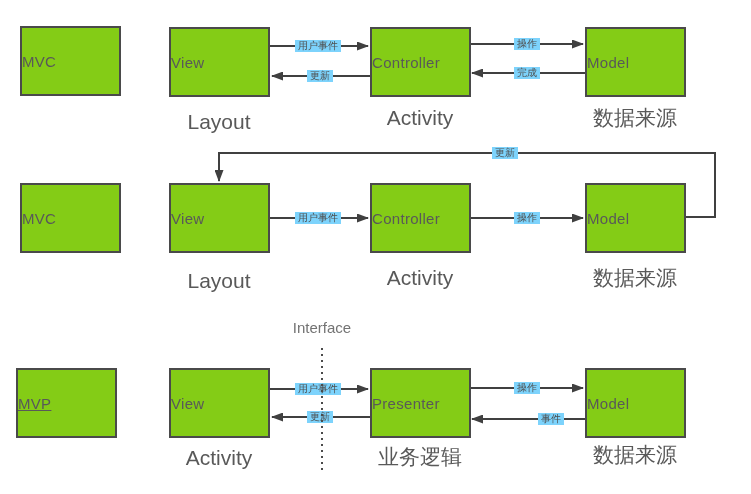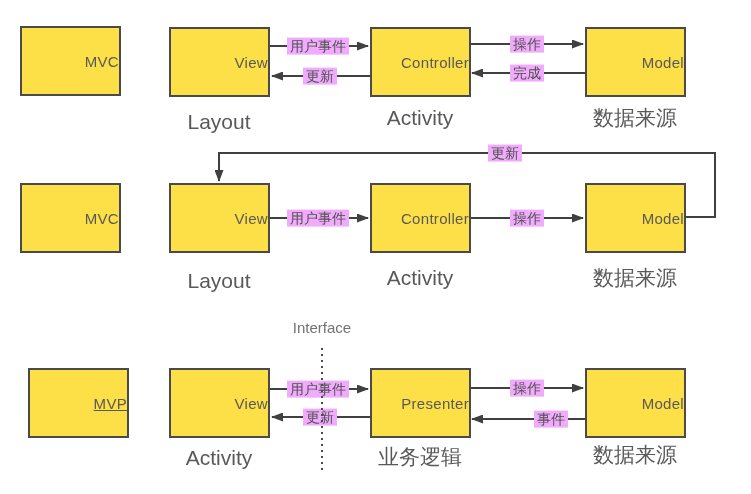--- a/index.html
+++ b/index.html
@@ -21,43 +21,43 @@
     left: 0; top: 0;
     width: 751px; height: 494px;
     z-index: 1;
   }
   .box {
     position: absolute;
     width: 101px;
     height: 70px;
     box-sizing: border-box;
     border: 2px solid #4a4a4a;
-    background: #fde047;
+    background: #84cc16;
     display: flex;
     align-items: center;
-    justify-content: flex-end;
+    justify-content: flex-start;
     font-size: 15px;
     color: #595959;
     z-index: 2;
     letter-spacing: 0.3px;
   }
   .caption {
     position: absolute;
     transform: translate(-50%, -50%);
     font-size: 21px;
     color: #595959;
     white-space: nowrap;
     z-index: 2;
   }
   .arrow-label {
     position: absolute;
     transform: translate(-50%, -50%);
-    font-size: 14px;
+    font-size: 10px;
     color: #4f4f4f;
-    background: #f0abfc;
+    background: #7dd3fc;
     padding: 0 3px;
     white-space: nowrap;
     z-index: 2;
     line-height: 1.2;
   }
   .interface-label {
     position: absolute;
     transform: translate(-50%, -50%);
     font-size: 15px;
     color: #737373;
@@ -142,21 +142,21 @@
     </div>
 
   <div class="caption" style="left:219px; top:281px;">Layout</div>
   <div class="caption" style="left:420px; top:278px;">Activity</div>
   <div class="caption" style="left:635px; top:278px;">数据来源</div>
 
   <div class="arrow-label" style="left:318px; top:218px;">用户事件</div>
   <div class="arrow-label" style="left:527px; top:218px;">操作</div>
   <div class="arrow-label" style="left:505px; top:153px;">更新</div>
 
-  <div class="box" style="left:28px; top:368px;text-decoration:underline;">
+  <div class="box" style="left:16px; top:368px;text-decoration:underline;">
       <span>MVP</span>
     </div>
   <div class="box" style="left:169px; top:368px;">
       <span>View</span>
     </div>
   <div class="box" style="left:370px; top:368px;">
       <span>Presenter</span>
     </div>
   <div class="box" style="left:585px; top:368px;">
       <span>Model</span>

